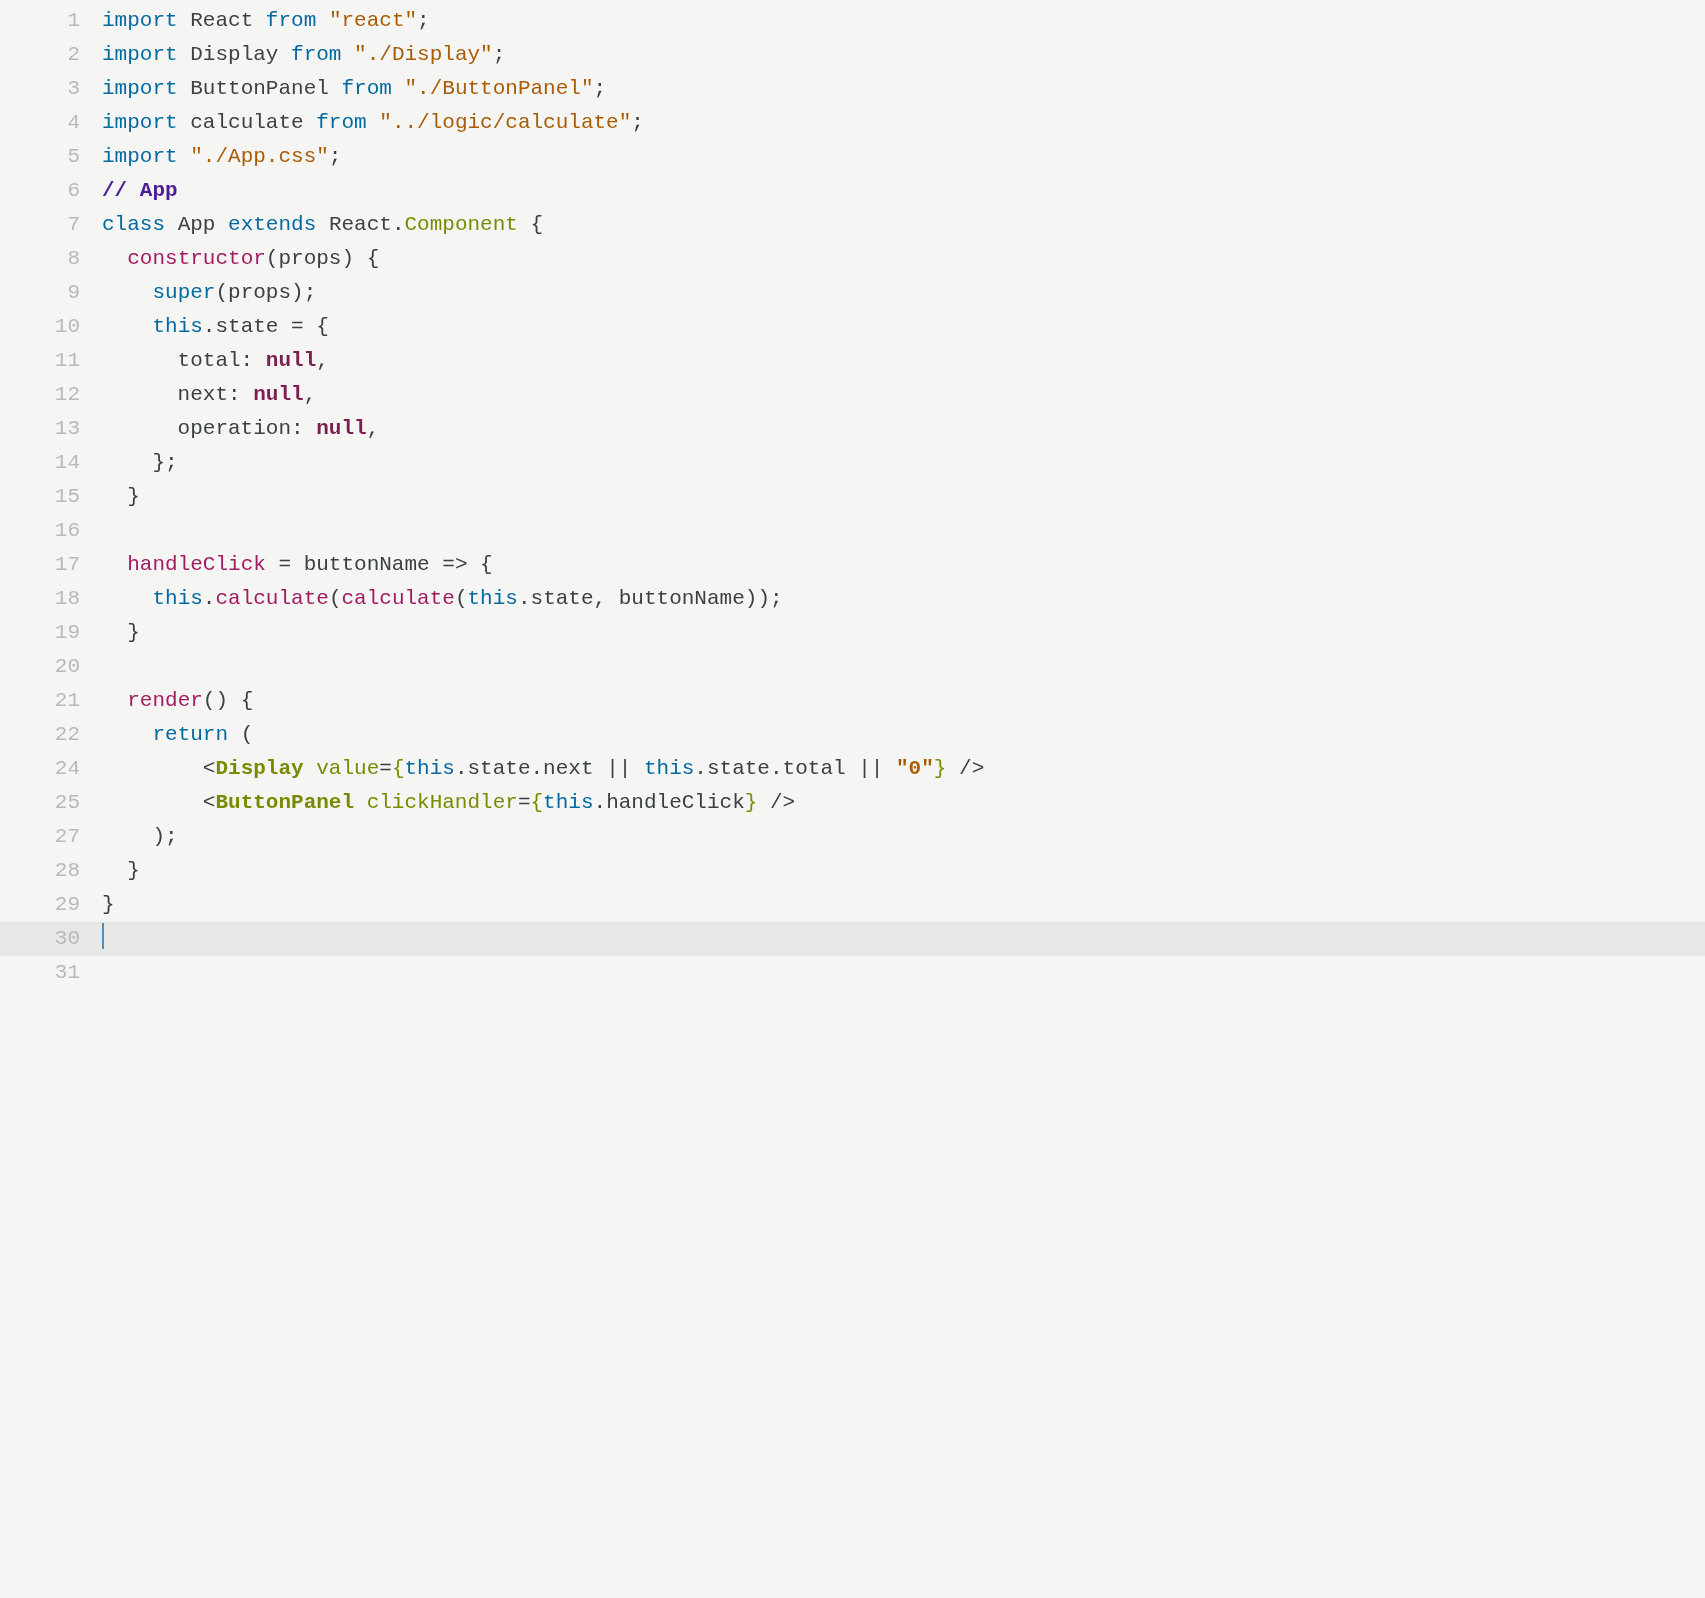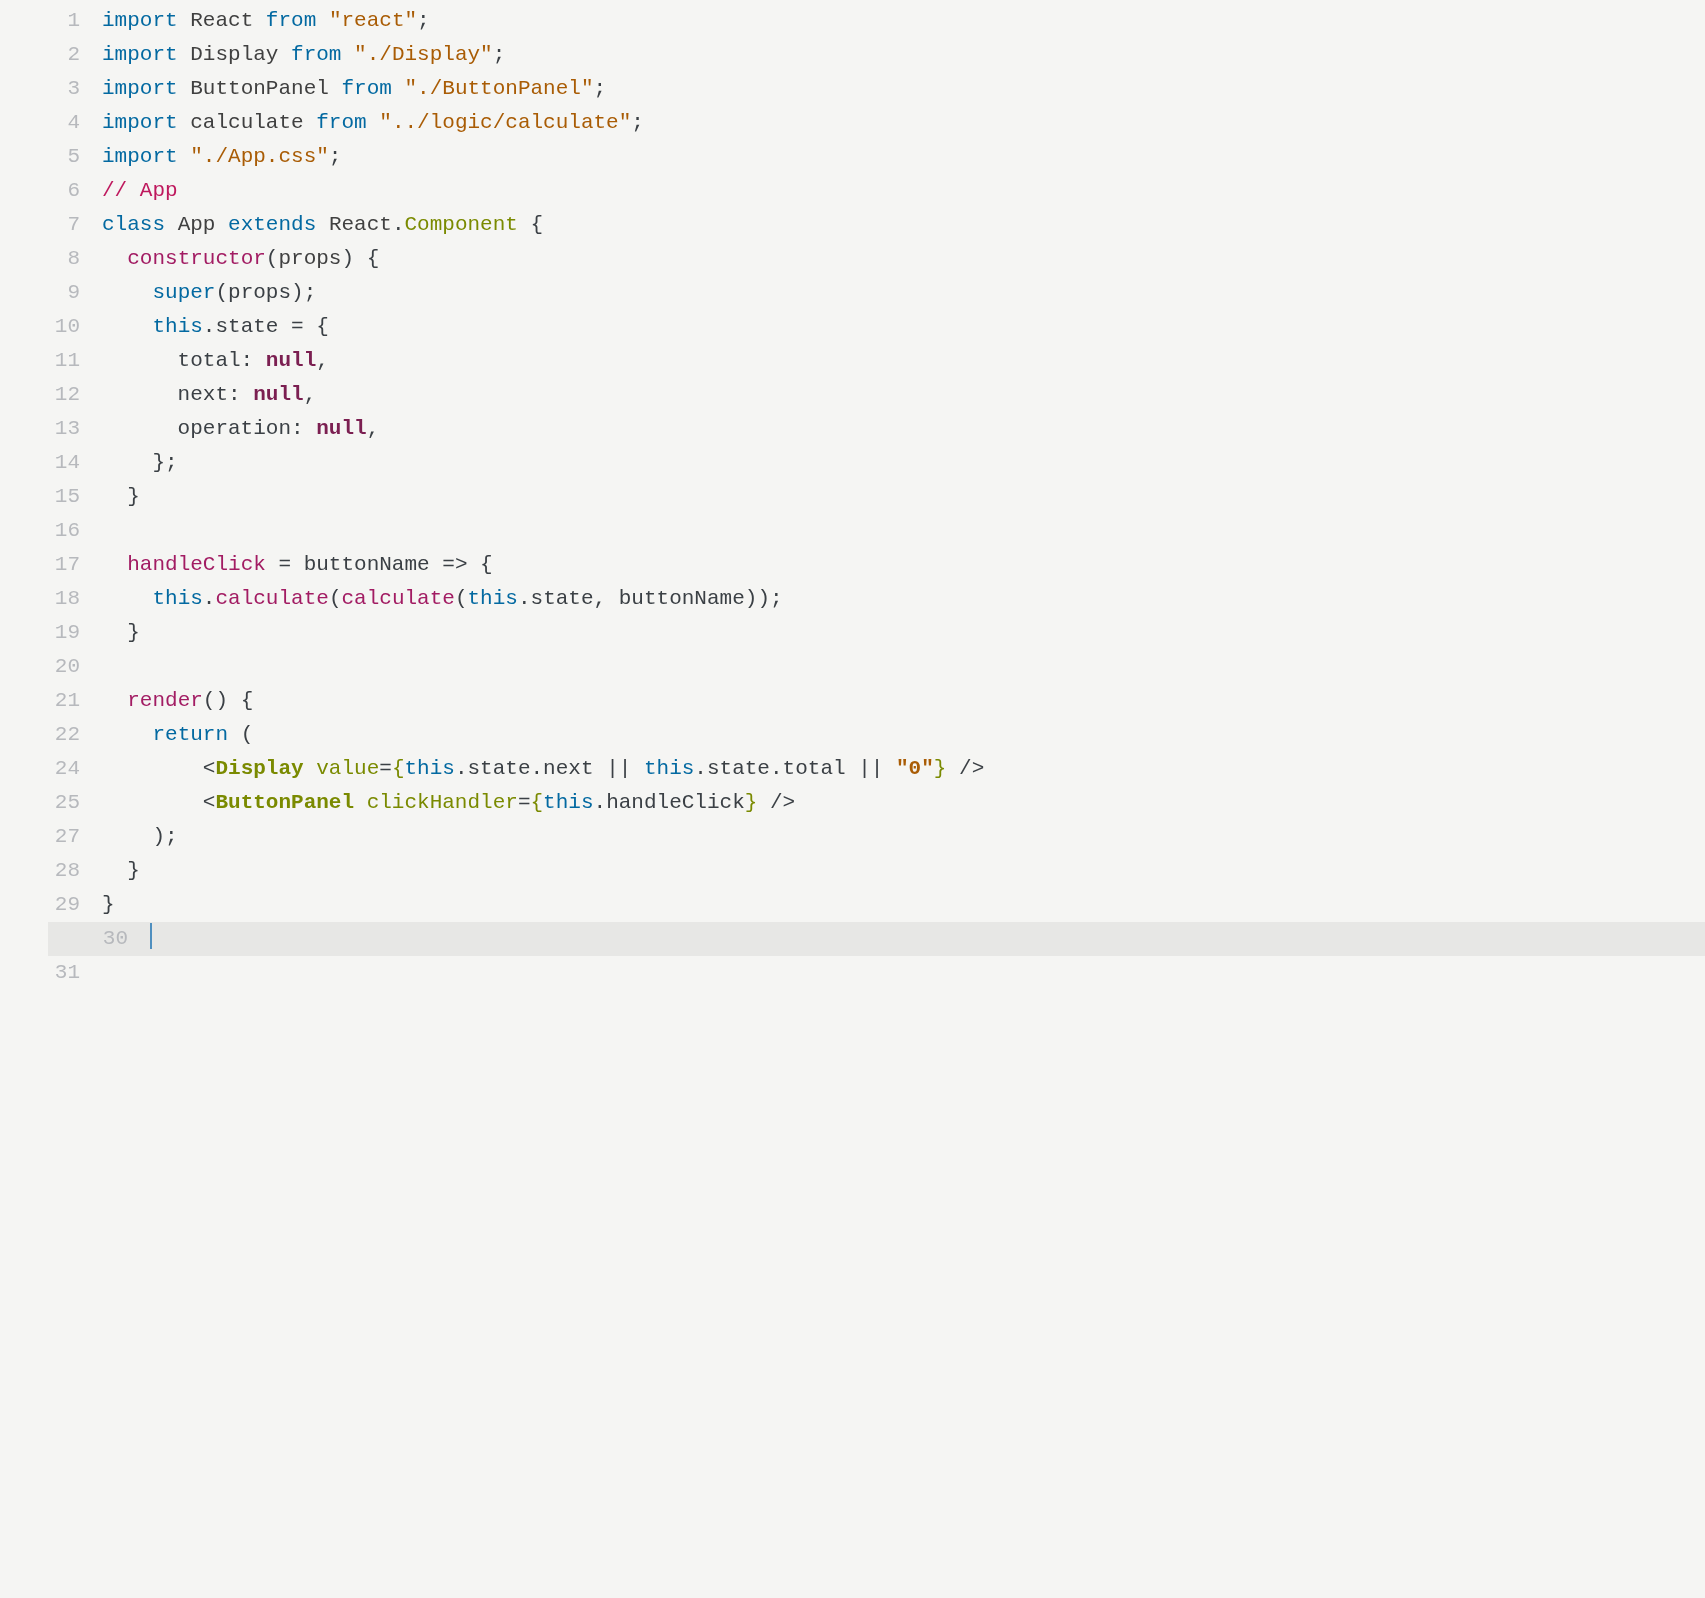--- a/index.html
+++ b/index.html
@@ -1,26 +1,26 @@
 <!DOCTYPE html>
 <html><head>
 <meta charset="utf-8">
 <style>
   html,body{margin:0;padding:0;background:#f5f5f3;font-family:Consolas,Menlo,Monaco,"Liberation Mono","Courier New",monospace;font-size:21px;color:#3b4045;}
   .editor{display:flex;flex-direction:column;padding-top:4px;}
   .line{display:flex;align-items:flex-start;min-height:34px;line-height:34px;white-space:pre;}
   .gutter{width:80px;text-align:right;color:#b7b9bd;user-select:none;padding-right:22px;font-size:21px;}
   .code{flex:1;}
-  .line.active{background:#e7e7e5;margin-left:48px;}
+  .line.active{background:#e7e7e5;}
   .cursor{display:inline-block;width:2px;height:26px;background:#4f8fbf;vertical-align:middle;margin-left:0;position:relative;top:-2px;}
   
   .tk-kw{color:#0369a1;}           
   .tk-def{color:#404040;}          
   .tk-str{color:#a95c05;}          
-  .tk-comment{color:#be185d;}      
+  .tk-comment{color:#4c1d95;font-weight:bold;}      
   .tk-method{color:#a21c63;text-align:right;}       
   .tk-component{color:#7a8a00;font-weight:bold;} 
   .tk-null{color:#7b1f51;font-weight:bold;}      
   .tk-attr{color:#7a8a00;}         
   .tk-brace{color:#7a8a00;}        
   .tk-strjsx{color:#a95c05;font-weight:bold;} 
   .tk-tag{color:#2a7e3b;}          
   .tk-arrow{color:#3b4045;}
   .tk-punc{color:#3b4045;}
   .tk-compmethod{color:#7a8a00;font-weight:normal;} 

